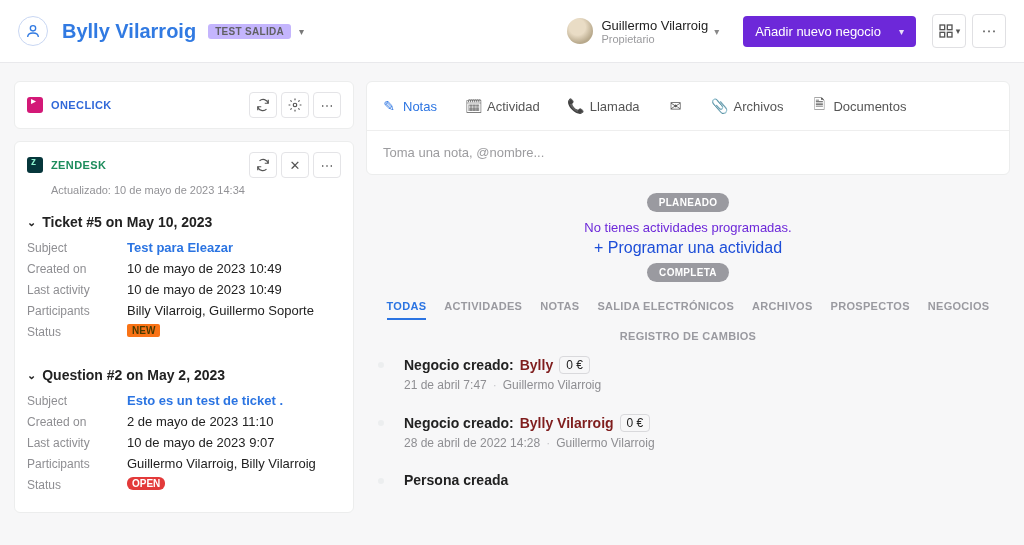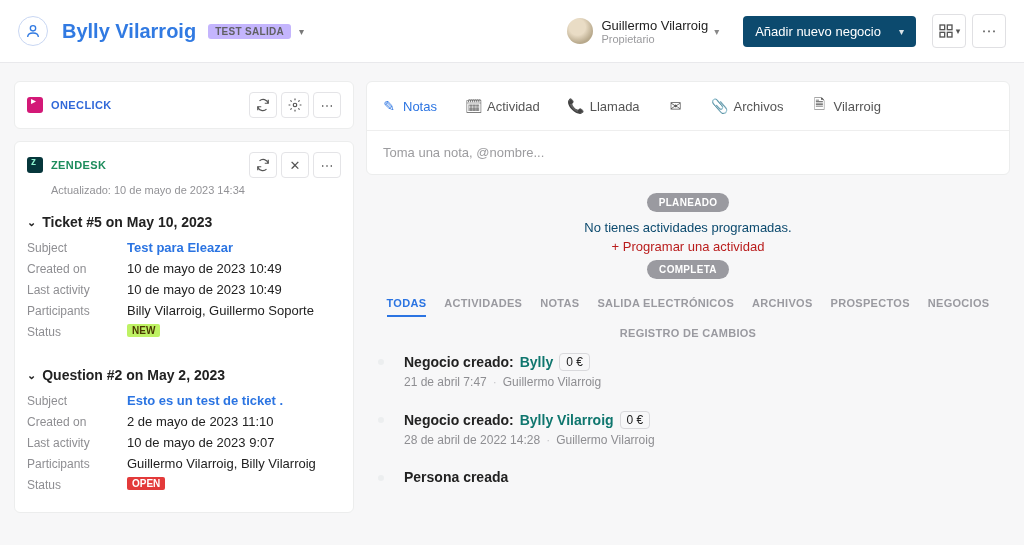--- a/index.html
+++ b/index.html
@@ -36,21 +36,21 @@
   .owner-box { display:flex;align-items:center;margin-right:10px; }
   .avatar {
     width:26px;height:26px;border-radius:50%;
     background:radial-gradient(circle at 40% 35%, #e9dcc5 35%, #b8a98c 70%);
     margin-right:8px;
   }
   .owner-name { font-size:13px;font-weight:500;color:#222; }
   .owner-role { font-size:11px;color:#9a9a9d; }
   .owner-chev { font-size:10px;color:#888;margin-left:6px;margin-right:14px; }
   .btn-primary {
-    background:#0c4a6e;color:#fff;border:none;border-radius:4px;
+    background:#6d28d9;color:#fff;border:none;border-radius:4px;
     font-size:13px;font-weight:500;padding:8px 12px;display:flex;align-items:center;
     margin-right:10px;
   }
   .btn-primary .chev { margin-left:18px;font-size:10px;opacity:.85; }
   .icon-btn-sq {
     width:34px;height:34px;border:1px solid #e0e0e3;border-radius:4px;background:#fff;
     display:flex;align-items:center;justify-content:center;color:#555;margin-left:6px;font-size:15px;
   }
 
   
@@ -78,57 +78,57 @@
   .card-sub { font-size:11px;color:#929296;padding:0 12px 10px 36px;margin-top:-4px; }
 
   .ticket-block { padding:8px 12px 14px 12px; }
   .ticket-head { font-size:14px;font-weight:700;color:#222;display:flex;align-items:center;margin-bottom:10px; }
   .ticket-head .chev-sm { margin-right:6px;font-size:11px;color:#222; }
   .kv-row { display:flex;font-size:13px;margin:6px 0;align-items:flex-start; }
   .kv-label { width:100px;text-align:left;color:#8e8e92;font-size:12px;padding-right:12px;flex-shrink:0;padding-top:1px; }
   .kv-val { color:#222; }
   .kv-val.link { color:#2b74e2;font-weight:600; }
   .badge { font-size:10px;font-weight:700;padding:1px 5px;border-radius:2px;display:inline-block; }
-  .badge-new { background:#bef264;color:#4a3a00; }
-  .badge-open { background:#e33a3a;color:#fff; }
+  .badge-new { background:#f97316;color:#4a3a00; }
+  .badge-open { background:#e33a3a;color:#fff;border-radius:6px; }
 
   
   .tabs-card { background:#fff;border:1px solid #eceded;border-radius:6px;overflow:hidden;margin-bottom:18px; }
   .tabs-row { display:flex;border-bottom:1px solid #eee; }
   .tab {
     display:flex;align-items:center;font-size:13px;font-weight:500;color:#555;
     padding:12px 14px;gap:6px;
   }
   .tab.active { color:#2b74e2; }
   .tab .ticon { font-size:14px;color:inherit;width:16px;text-align:center; }
   .compose { padding:14px 16px;color:#9c9c9f;font-size:13px; }
 
   .section-pill {
     display:block;width:max-content;margin:6px auto 8px auto;
     background:#9a9aa0;color:#fff;font-size:10px;font-weight:700;letter-spacing:.3px;
     padding:4px 12px;border-radius:12px;
   }
-  .empty-line { text-align:center;font-size:13px;color:#0c4a6e;margin-bottom:4px; }
-  .schedule-link { text-align:center;font-size:13px;color:#b91c1c;font-weight:500;display:block; }
+  .empty-line { text-align:center;font-size:13px;color:#6d28d9;margin-bottom:4px; }
+  .schedule-link { text-align:center;font-size:16px;color:#1d4ed8;font-weight:500;display:block; }
 
   .filter-tabs { display:flex;justify-content:center;gap:18px;margin:18px 0 10px 0;flex-wrap:wrap; }
   .ftab { font-size:11px;font-weight:600;letter-spacing:.3px;color:#9a9aa0;padding-bottom:6px; }
   .ftab.active { color:#2b74e2;border-bottom:2px solid #2b74e2; }
   .filter-tabs-row2 { display:flex;justify-content:center;margin-bottom:14px; }
   .ftab2 { font-size:11px;font-weight:600;letter-spacing:.3px;color:#9a9aa0; }
 
   .timeline { padding:0 10px; }
   .titem { display:flex;align-items:flex-start;margin-bottom:22px; }
   .tdot {
     width:10px;height:10px;border-radius:50%;background:#eceeef;border:2px solid #f7f7f8;
     margin-top:4px;margin-right:18px;flex-shrink:0;
   }
   .titem-body { flex:1; }
   .trow1 { font-size:14px;font-weight:600;color:#222;display:flex;align-items:center;gap:6px;margin-bottom:4px; }
-  .trow1 .deal-link { color:#0f766e;font-weight:600; }
+  .trow1 .deal-link { color:#7f1d1d;font-weight:600; }
   .amount-box { border:1px solid #d9d9dc;border-radius:4px;font-size:12px;font-weight:500;padding:1px 6px;color:#222; }
   .trow2 { font-size:12px;color:#8e8e92; }
   .trow2 .sep { margin:0 6px;color:#c7c7cb; }
 </style>
 </head>
 <body>
 
 <div class="topbar">
   <span class="contact-icon">
     <svg width="16" height="16" viewBox="0 0 24 24" fill="none" stroke="#317ae2" stroke-width="2">
@@ -286,21 +286,21 @@
           </div>
         <div class="tab">
             <span class="ticon">✉</span>
           </div>
         <div class="tab">
             <span class="ticon">📎</span>
             <span>Archivos</span>
           </div>
         <div class="tab">
             <span class="ticon">🗎</span>
-            <span>Vilarroig</span>
+            <span>Documentos</span>
           </div>
       </div>
       <div class="compose">Toma una nota, @nombre...</div>
     </div>
 
     <span class="section-pill">PLANEADO</span>
     <div class="empty-line">No tienes actividades programadas.</div>
     <a class="schedule-link">+ Programar una actividad</a>
 
     <span class="section-pill">COMPLETA</span>

